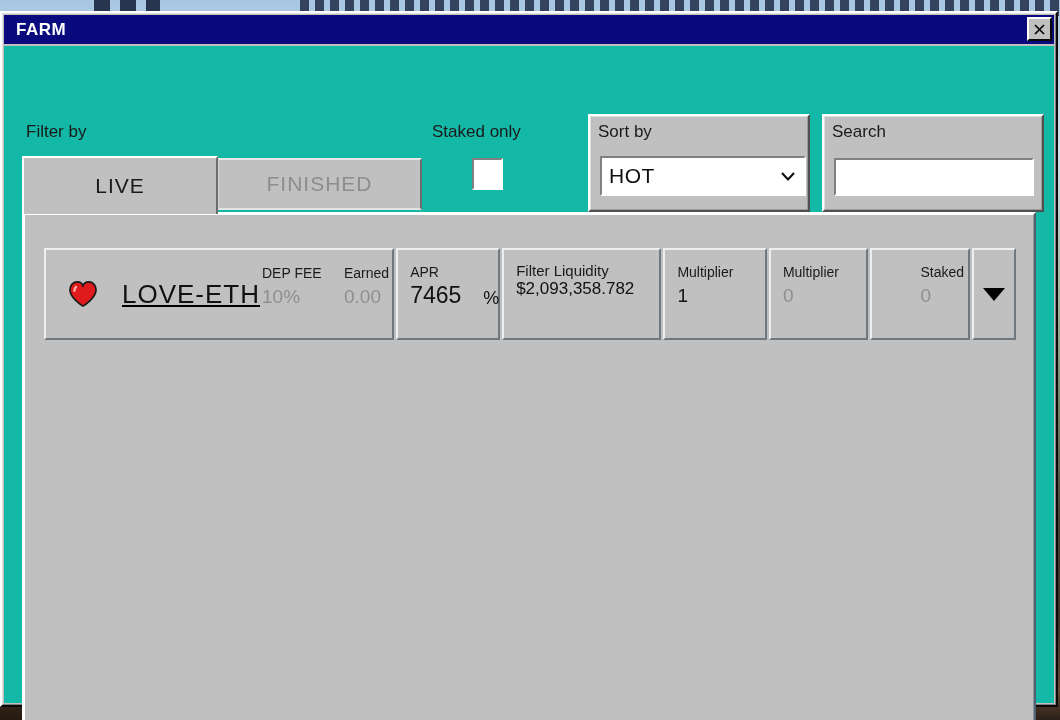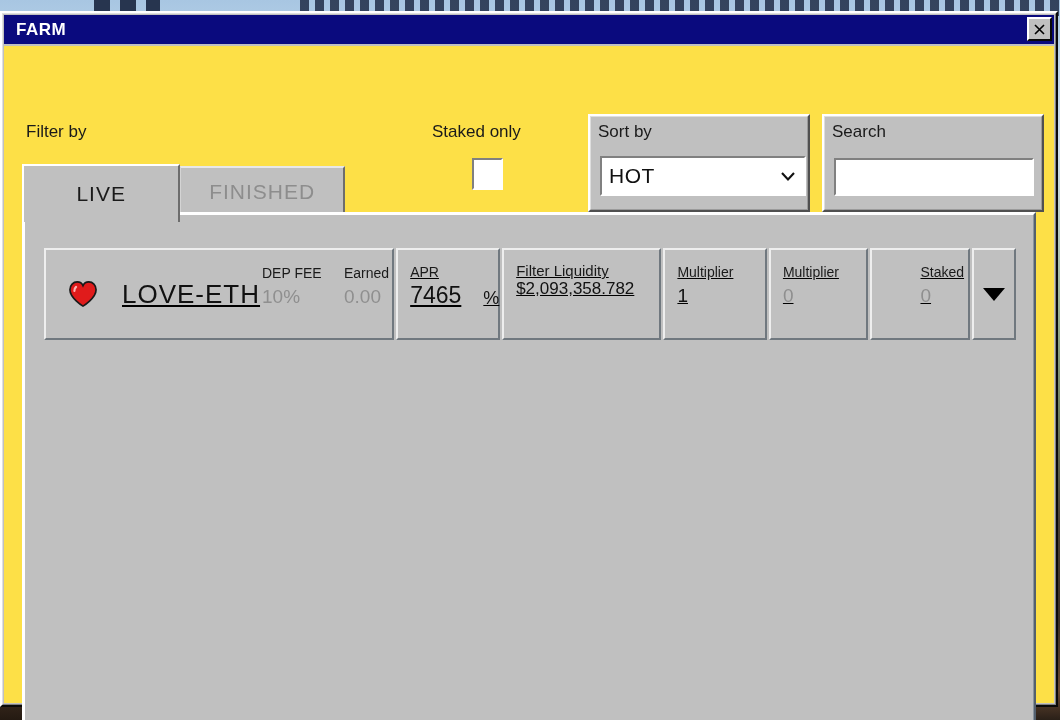--- a/index.html
+++ b/index.html
@@ -89,34 +89,34 @@
     border-bottom: 2px solid #0a0a0a;
     display: flex; align-items: center; justify-content: center;
     cursor: pointer;
     font-size: 15px; line-height: 1; color: #000;
   }
 
   
   #client {
     position: absolute; left: 2px; top: 33px;
     width: 1050px; height: 657px;
-    background: #fde047;
+    background: #14b8a6;
   }
 
   
   .lbl {
     font-size: 17px; color: #1a1a1a;
     font-family: "Liberation Sans", sans-serif;
   }
 
   #filter-label { position: absolute; left: 22px; top: 76px; }
 
   #tabs {
-    position: absolute; left: 18px; top: 118px;
-    width: 323px; height: 56px;
+    position: absolute; left: 18px; top: 110px;
+    width: 400px; height: 56px;
     display: flex;
   }
   .tab {
     height: 56px;
     display: flex; align-items: center; justify-content: center;
     font-size: 21px;
     background: #c0c0c0;
     cursor: pointer;
     font-family: "Liberation Sans", sans-serif;
     letter-spacing: 1px;
@@ -231,21 +231,21 @@
     align-items: stretch;
   }
   .cell {
     background: #c0c0c0;
     border-top: 2px solid #eeeeee;
     border-left: 2px solid #eeeeee;
     border-right: 2px solid #70787f;
     border-bottom: 2px solid #70787f;
     position: relative;
   }
-  .cell + .cell { margin-left: 2px; text-decoration: underline; }
+  .cell + .cell { margin-left: 2px; }
 
   #cell-name {
     width: 352px;
     display: flex; align-items: center;
     cursor: pointer;
     text-decoration: underline;
   }
   #heart-icon {
     margin-left: 22px;
     width: 30px; height: 28px;

